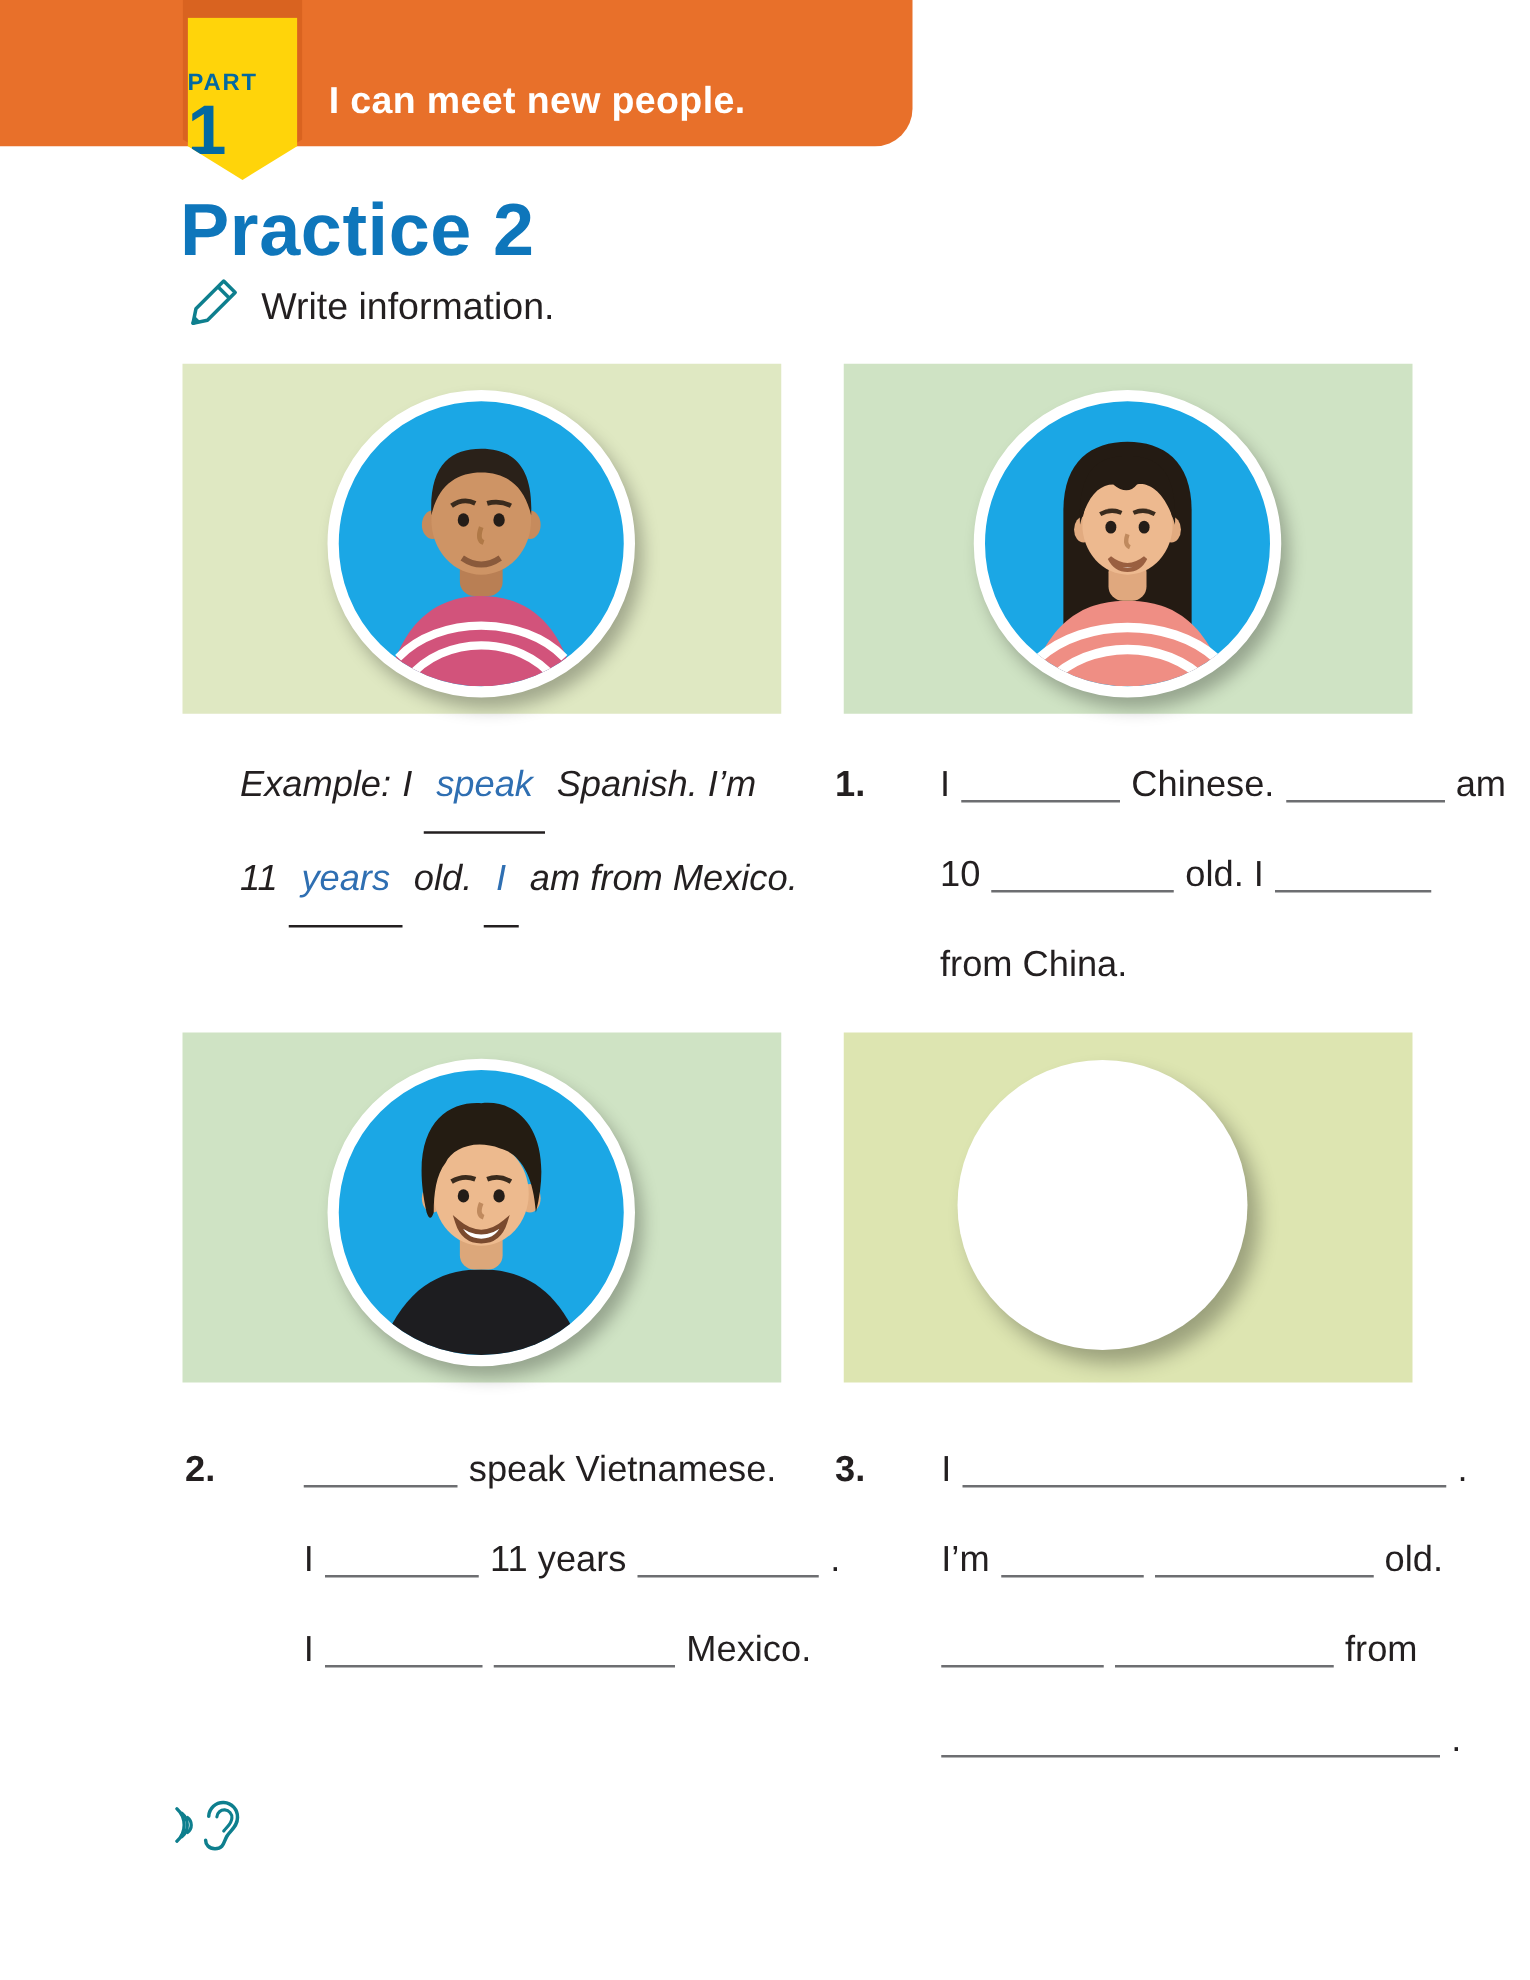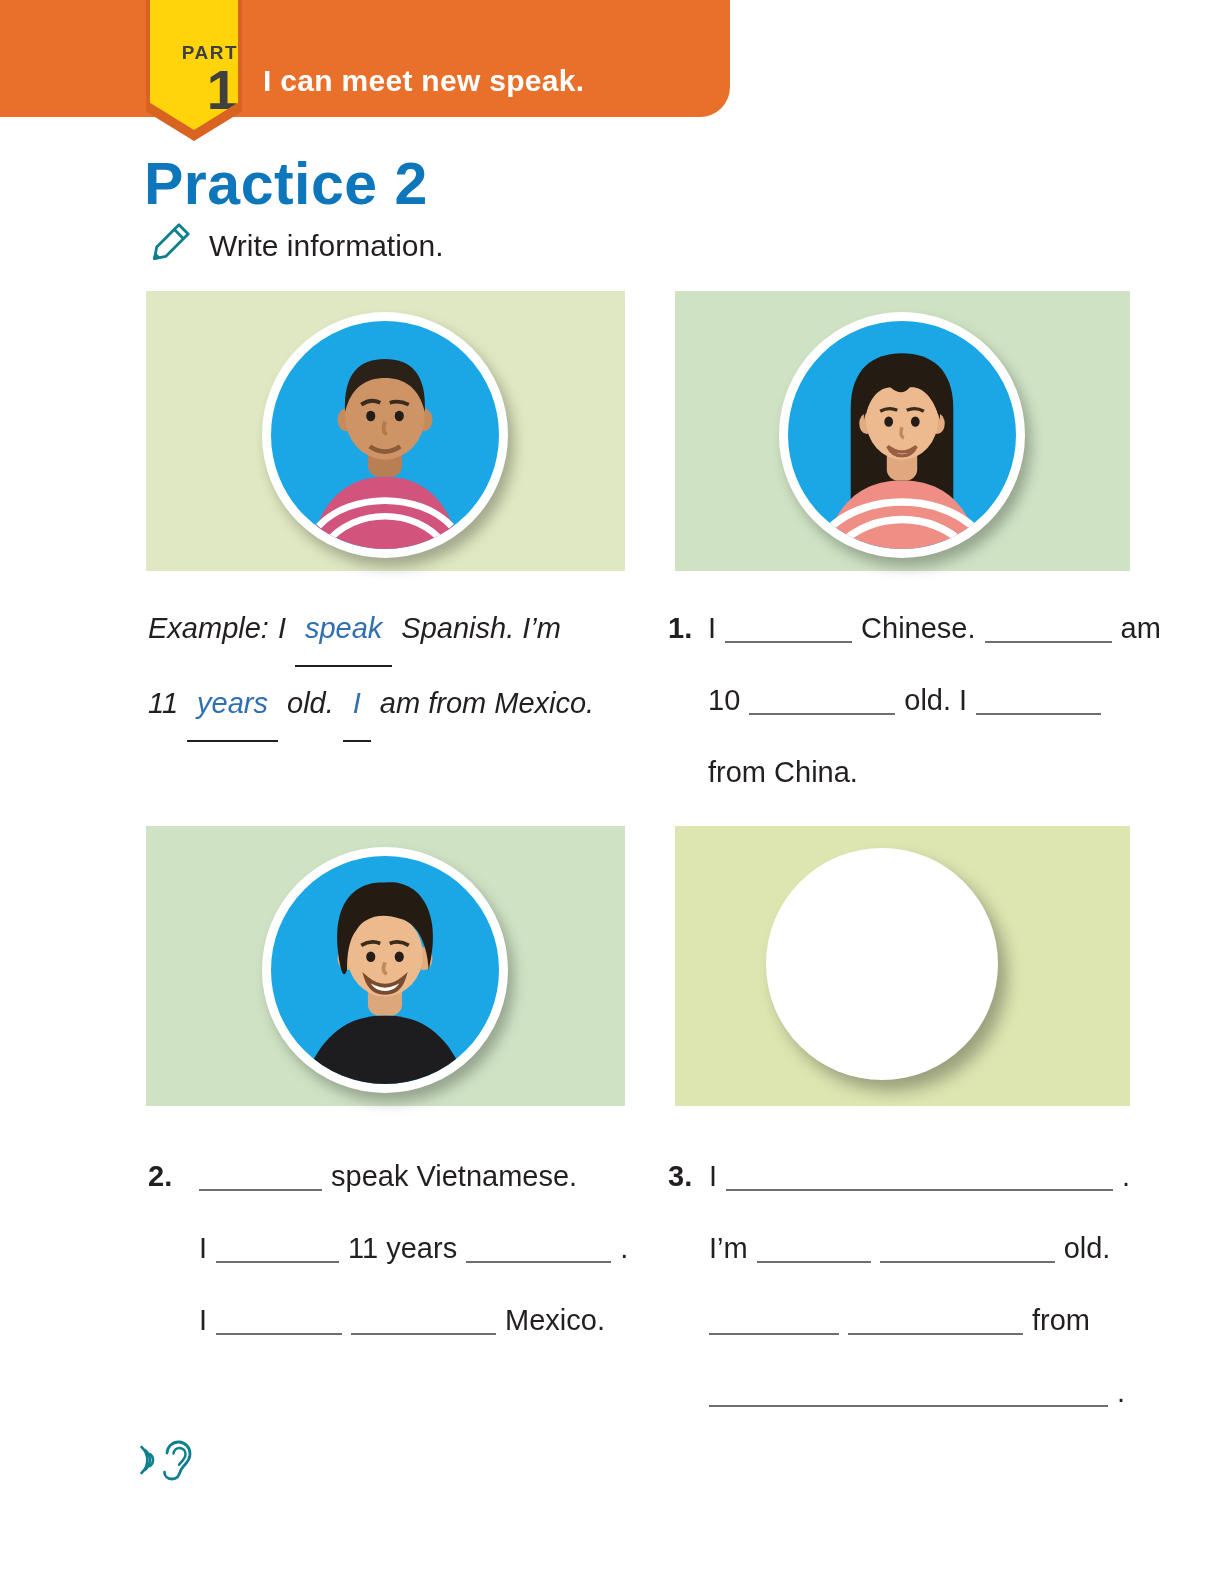--- a/index.html
+++ b/index.html
@@ -17,24 +17,24 @@
   .banner-title {
     position:absolute; left:263px; top:64px;
     color:#fff; font-size:30px; font-weight:bold; letter-spacing:0.3px;
   }
   .badge-back {
     position:absolute; left:146px; top:0; width:96px; height:141px;
     background:var(--ribbon-orange);
     clip-path:polygon(0 0,100% 0,100% 79%,50% 100%,0 79%);
   }
   .badge {
-    position:absolute; left:150px; top:0; width:88px; height:130px;
+    position:absolute; left:150px; top:14px; width:88px; height:130px;
     background:var(--badge-yellow);
     clip-path:polygon(0 0,100% 0,100% 79%,50% 100%,0 79%);
-    text-align:right; color:#404040;
+    text-align:left; color:#0369a1;
   }
   .badge .part { margin-top:42px; font-size:19px; font-weight:bold; letter-spacing:1.5px; }
   .badge .num  { margin-top:2px; font-size:56px; font-weight:bold; line-height:48px; }
 
   
   .practice-title {
     position:absolute; left:144px; top:150px;
     font-size:59px; font-weight:bold; color:var(--title-blue); letter-spacing:0.5px;
   }
   .inst-row { position:absolute; display:flex; align-items:center; }
@@ -61,21 +61,21 @@
   .blank-circle {
     position:absolute; left:766px; top:848px; width:232px; height:232px;
     border-radius:50%; background:#fff;
     box-shadow:9px 11px 16px rgba(0,0,0,0.30);
   }
 
   
   .ex-block { position:absolute; font-size:29px; line-height:72px; color:var(--text-black); }
   .ex-block .num { position:absolute; left:0; top:0; font-weight:bold; line-height:72px; }
   .ex-line { white-space:nowrap; }
-  .ex-line > span { display:inline-block; vertical-align:baseline; }
+  .ex-line > span { display:inline-block; vertical-align:baseline;margin-left:44px; }
   .ex-line > span + span { margin-left:9px; }
   .blank {
     border-bottom:2.5px solid var(--rule-gray); height:10px;
     transform:translateY(5px);
   }
   .example-block { font-style:italic; }
   .answer {
     color:var(--answer-blue); font-style:italic;
     border-bottom:2.5px solid var(--text-black);
     padding:0 10px 1px 10px;
@@ -90,21 +90,21 @@
     position:absolute; left:1016px; top:1595px; display:flex; gap:28px;
     font-size:24px; font-weight:bold; color:var(--text-black);
   }
 </style>
 </head>
 <body>
 
 <div class="page">
 
   <div class="banner">
-    <div class="banner-title">I can meet new speak.</div>
+    <div class="banner-title">I can meet new people.</div>
   </div>
   <div class="badge-back"></div>
   <div class="badge">
     <div class="part">PART</div>
     <div class="num">1</div>
   </div>
 
   <div class="practice-title">Practice 2</div>
 
   <div class="inst-row write-row">

